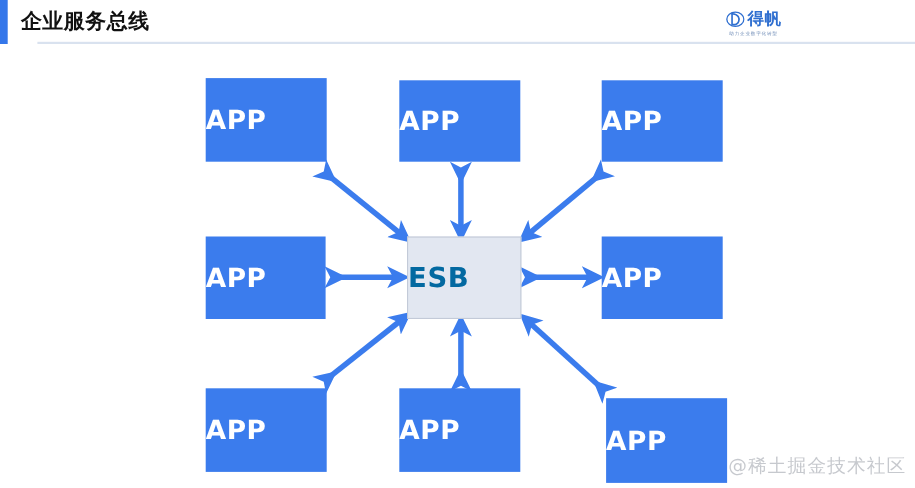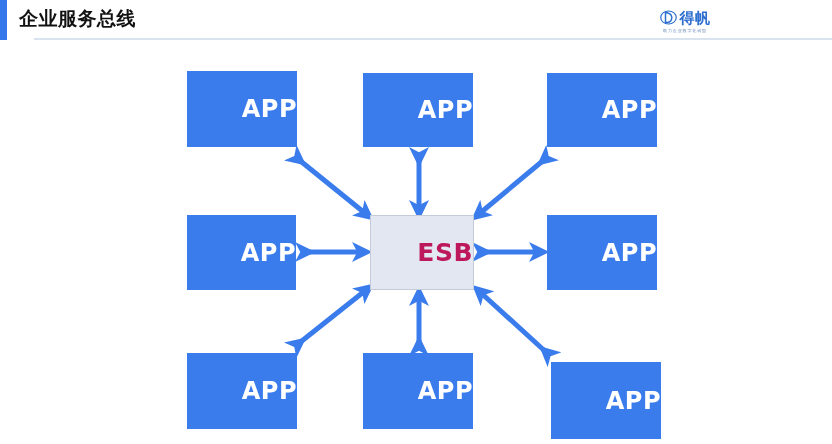--- a/index.html
+++ b/index.html
@@ -102,35 +102,35 @@
   #arrow-layer {
     position: absolute;
     left: 0; top: 0;
     width: 832px;
     height: 404px;
   }
   .node {
     position: absolute;
     display: flex;
     align-items: center;
-    justify-content: flex-end;
+    justify-content: flex-start;
     box-sizing: border-box;
   }
   .node-app {
     background: #3b7ced;
     color: #ffffff;
     font-size: 24px;
     font-weight: bold;
     letter-spacing: 0.5px;
     font-family: "DejaVu Sans", "Liberation Sans", sans-serif;
   }
   .node-hub {
     background: #e2e7f1;
     border: 1px solid #c3cad8;
-    color: #be185d;
+    color: #0369a1;
     font-size: 25px;
     font-weight: bold;
     letter-spacing: 0.5px;
     font-family: "DejaVu Sans", "Liberation Sans", sans-serif;
   }
 
   
   .watermark {
     position: absolute;
     color: #b9bcc2;
@@ -238,14 +238,15 @@
 
     <div class="node node-app" style="left:363px; top:313px; width:110px; height:76px;">
       <span>APP</span>
     </div>
 
     <div class="node node-app" style="left:551px; top:322px; width:110px; height:77px;">
       <span>APP</span>
     </div>
   </div>
 
+  <div class="watermark" id="watermark-juejin">@稀土掘金技术社区</div>
 
 </div>
 
 </body></html>

